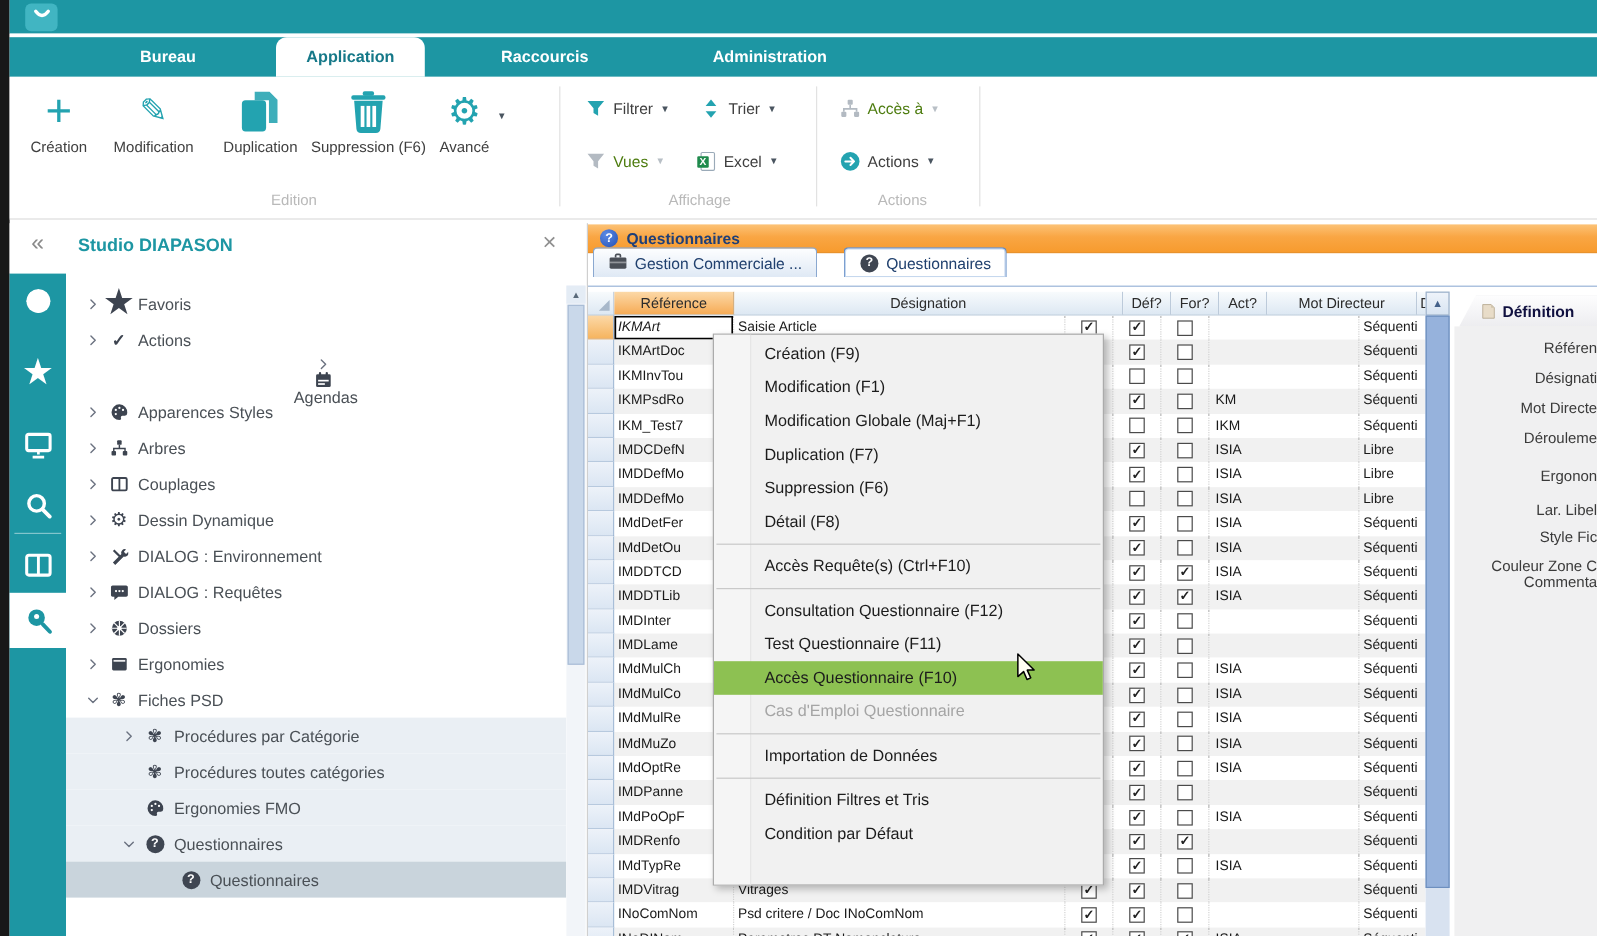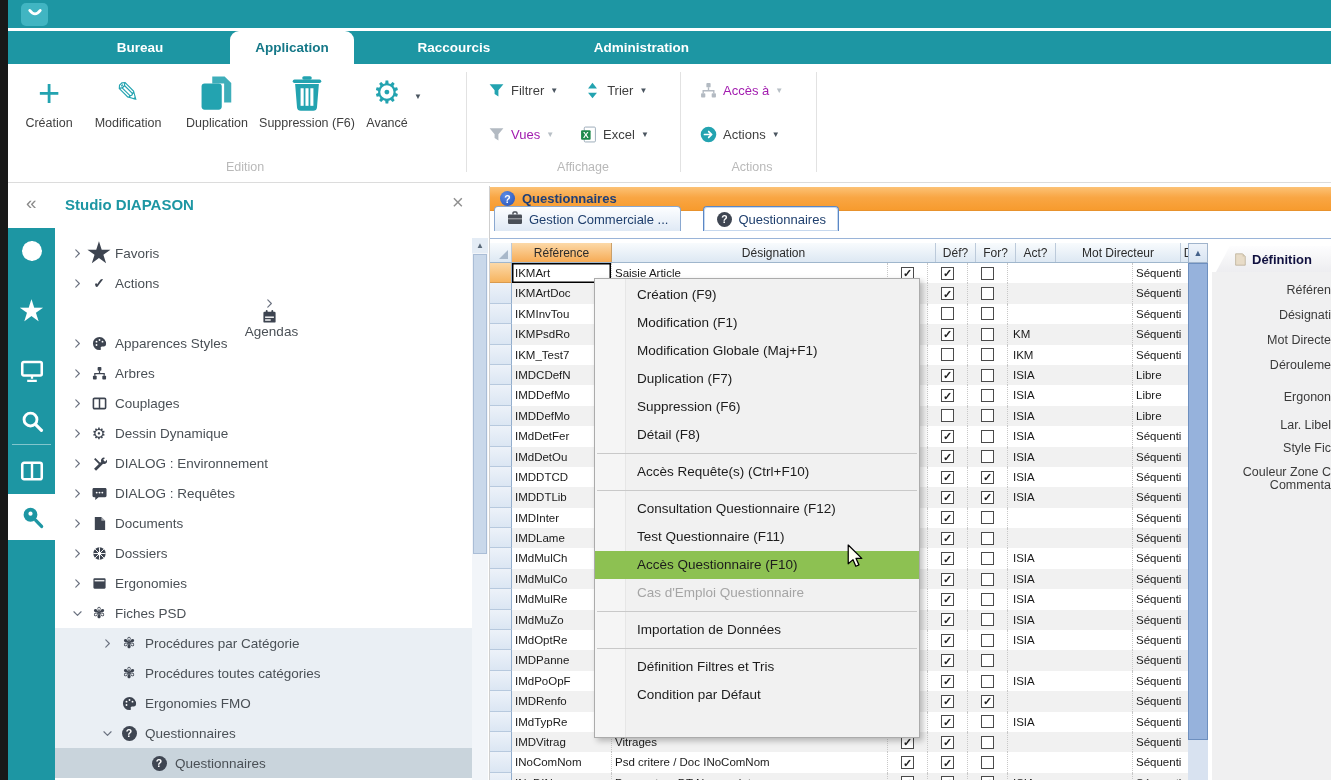--- a/index.html
+++ b/index.html
@@ -24,21 +24,21 @@
   .bigbtn .bicon{height:38px;display:flex;align-items:center;justify-content:center;color:#23a3b0;}
   .bigbtn .blbl{font-size:12.5px;color:#3f3f3f;text-align:center;line-height:14px;margin-top:4px;white-space:pre-line;}
   .bigbtn .dd{position:absolute;top:22px;right:-4px;font-size:8px;color:#4a5560;}
   .glyph-plus{font-size:38px;font-weight:400;line-height:30px;}
   .glyph-pencil{font-size:28px;line-height:30px;}
   .glyph-gear{font-size:31px;line-height:32px;}
   .srow{position:absolute;display:flex;gap:26px;height:24px;}
   .sbtn{display:flex;align-items:center;gap:6px;cursor:default;}
   .sbtn .slbl{font-size:13px;color:#3f3f3f;}
   .sbtn .dd{font-size:8px;color:#4a5560;}
-  .sbtn.disabled .slbl{color:#a21caf;text-align:right;}
+  .sbtn.disabled .slbl{color:#4d7c0f;text-align:right;}
   .sbtn.disabled .dd{color:#b8bfc6;}
   .sicon{width:17px;height:17px;display:inline-flex;align-items:center;justify-content:center;}
   #ribbon-divider{left:8px;top:182px;width:1323px;height:1px;background:#dcdcdc;}
   
   #sb-header{left:8px;top:186px;width:481px;height:42px;background:#fff;}
   #sb-collapse{position:absolute;left:18px;top:6px;font-size:19px;color:#8a8a8a;}
   #sb-title{position:absolute;left:57px;top:10px;font-size:15px;font-weight:bold;color:#1d96a3;}
   #sb-close{position:absolute;left:444px;top:5px;font-size:20px;color:#909090;}
   #iconbar{left:8px;top:228px;width:47px;height:552px;background:#1d96a3;}
   .ib-item{position:absolute;left:0;width:47px;height:46px;display:flex;align-items:center;justify-content:center;color:#fff;}
@@ -85,21 +85,21 @@
      border-left:9px solid transparent;border-bottom:9px solid #a8b8ca;}
   #tbody{position:absolute;left:0;top:20px;right:0;bottom:0;}
   .trow{display:flex;height:20.4px;box-sizing:border-box;}
   .trow.alt .dcell{background:#f1f1f1;}
   .gut{width:22px;flex:none;background:linear-gradient(180deg,#edf2f9,#dbe6f3);
      border-bottom:1px solid #b7c9de;border-right:1px solid #93aecd;box-sizing:border-box;}
   .gut.selgut{background:linear-gradient(180deg,#fcd9a8,#f6b45f);border-bottom:1px solid #d99a4e;}
   .dcell{flex:none;box-sizing:border-box;border-right:1px dotted #c8c8c8;line-height:20.4px;
      padding-left:3px;white-space:nowrap;overflow:hidden;background:#fff;}
   .dcell.ck{display:flex;align-items:center;justify-content:center;padding-left:0;}
-  .dcell.selcell{box-shadow:inset 0 0 0 1.5px #000;}
+  .dcell.selcell{box-shadow:inset 0 0 0 1.5px #000;font-style:italic;}
   .cb{width:13px;height:13px;border:1.5px solid #4a4a4a;background:#fff;box-sizing:border-box;
      display:flex;align-items:center;justify-content:center;font-size:11px;font-weight:bold;color:#222;line-height:10px;}
   #vscroll{left:1188px;top:243px;width:20px;height:537px;background:#d8e2f0;}
   #vscroll .up{position:absolute;left:0;top:0;width:20px;height:20px;background:linear-gradient(180deg,#eef3fa,#d8e4f2);
      border:1px solid #a0b4cc;box-sizing:border-box;color:#44618a;font-size:9px;text-align:center;line-height:18px;}
   #vscroll .thumb{position:absolute;left:0;top:20px;width:20px;height:477px;background:#96b2dc;border:1px solid #6d8fbf;box-sizing:border-box;}
   
   #dpanel-body{left:1212px;top:272px;width:119px;height:508px;background:#f0f0f1;}
   #dpanel-tab{left:1216px;top:246px;width:118px;height:26px;
      background:linear-gradient(180deg,#fdfdfe,#ededf0);
@@ -452,34 +452,20 @@
         <span class="tlbl">DIALOG : Requêtes</span>
       </div>
       <div class="titem" style="padding-left: 12px;">
         <span class="tchev">
           <svg viewBox="0 0 16 16" width="100%" height="100%" fill="currentColor">
             <path d="M5.5 2.8l5.2 5.2-5.2 5.2" fill="none" stroke="currentColor" stroke-width="1.7" stroke-linecap="round" stroke-linejoin="round"></path>
           </svg>
         </span>
         <span class="ticon">
           <svg viewBox="0 0 16 16" width="100%" height="100%" fill="currentColor">
-            <path d="M3 1h7l4 4v10H3z"></path>
-            <path d="M10 1l4 4h-4z" fill="#fff" opacity=".55"></path>
-          </svg>
-        </span>
-        <span class="tlbl">Documents</span>
-      </div>
-      <div class="titem" style="padding-left: 12px;">
-        <span class="tchev">
-          <svg viewBox="0 0 16 16" width="100%" height="100%" fill="currentColor">
-            <path d="M5.5 2.8l5.2 5.2-5.2 5.2" fill="none" stroke="currentColor" stroke-width="1.7" stroke-linecap="round" stroke-linejoin="round"></path>
-          </svg>
-        </span>
-        <span class="ticon">
-          <svg viewBox="0 0 16 16" width="100%" height="100%" fill="currentColor">
             <circle cx="8" cy="8" r="6.6"></circle>
             <circle cx="8" cy="8" r="2" fill="#fff"></circle>
             <g stroke="#fff" stroke-width="1">
               <path d="M8 1.4v13.2M1.4 8h13.2M3.3 3.3l9.4 9.4M12.7 3.3l-9.4 9.4"></path>
             </g>
           </svg>
         </span>
         <span class="tlbl">Dossiers</span>
       </div>
       <div class="titem" style="padding-left: 12px;">

